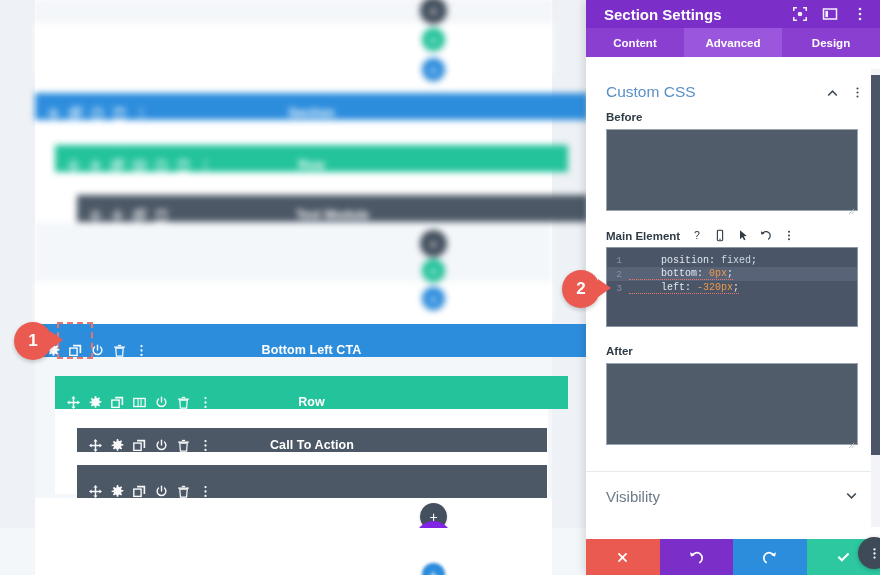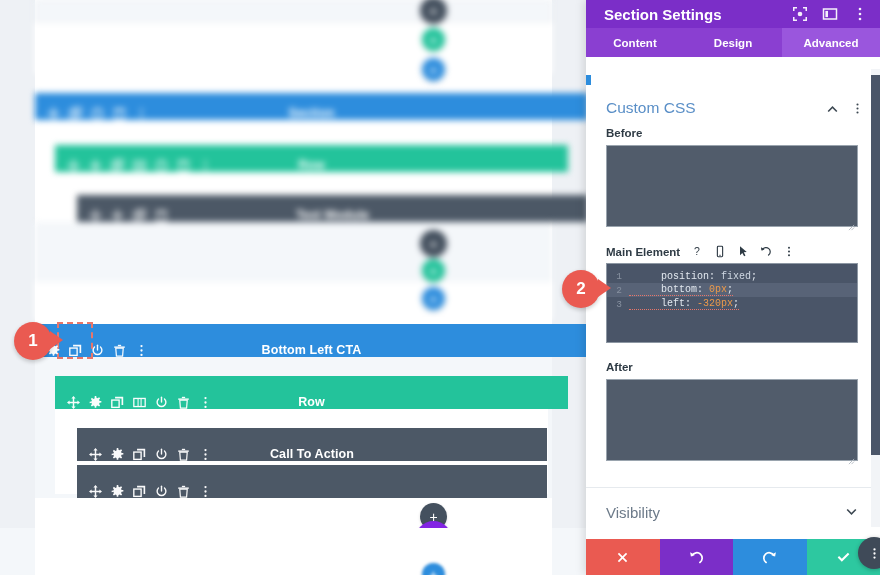--- a/index.html
+++ b/index.html
@@ -63,21 +63,21 @@
   .sec-dark   { background: #4c5866; }
 
   
   #section-bar-bottom-left-cta {
     left: 35px; top: 324px; width: 553px; height: 33px;
   }
   #row-bar-row {
     left: 55px; top: 376px; width: 513px; height: 33px;
   }
   #module-bar-call-to-action {
-    left: 77px; top: 428px; width: 470px; height: 33px;
+    left: 77px; top: 428px; width: 470px; height: 24px;
   }
   #module-bar-blurb {
     left: 77px; top: 465px; width: 470px; height: 33px;
   }
 
   
   .panel-white {
     position: absolute;
     background: #ffffff;
   }
@@ -172,21 +172,20 @@
     font-weight: bold;
     cursor: pointer;
   }
   .tab.active { background: #9a56dd; }
 
   #panel-body {
     position: absolute;
     left: 0; top: 69px; right: 0; bottom: 48px;
     overflow: hidden;
     background: #fff;
-    margin-top: 16px;
   }
 
   #section-heading-row {
     display: flex;
     align-items: center;
     padding: 14px 16px 10px 20px;
   }
   #section-heading {
     flex: 1;
     color: #5a8fc7;
@@ -724,22 +723,22 @@
       <svg viewBox="0 0 16 16">
           <circle cx="8" cy="3" r="1.3"></circle>
           <circle cx="8" cy="8" r="1.3"></circle>
           <circle cx="8" cy="13" r="1.3"></circle>
         </svg>
     </span>
   </div>
 
   <div id="panel-tabs">
     <div class="tab">Content</div>
+    <div class="tab active">Advanced</div>
     <div class="tab">Design</div>
-    <div class="tab active">Advanced</div>
   </div>
 
   <div id="panel-body">
 
     <div id="section-heading-row">
       <div id="section-heading">Custom CSS</div>
       <span class="sh-ico">
         <svg viewBox="0 0 16 16">
             <path d="M8 5l6 6-1.4 1.4L8 7.8 3.4 12.4 2 11z"></path>
           </svg>

